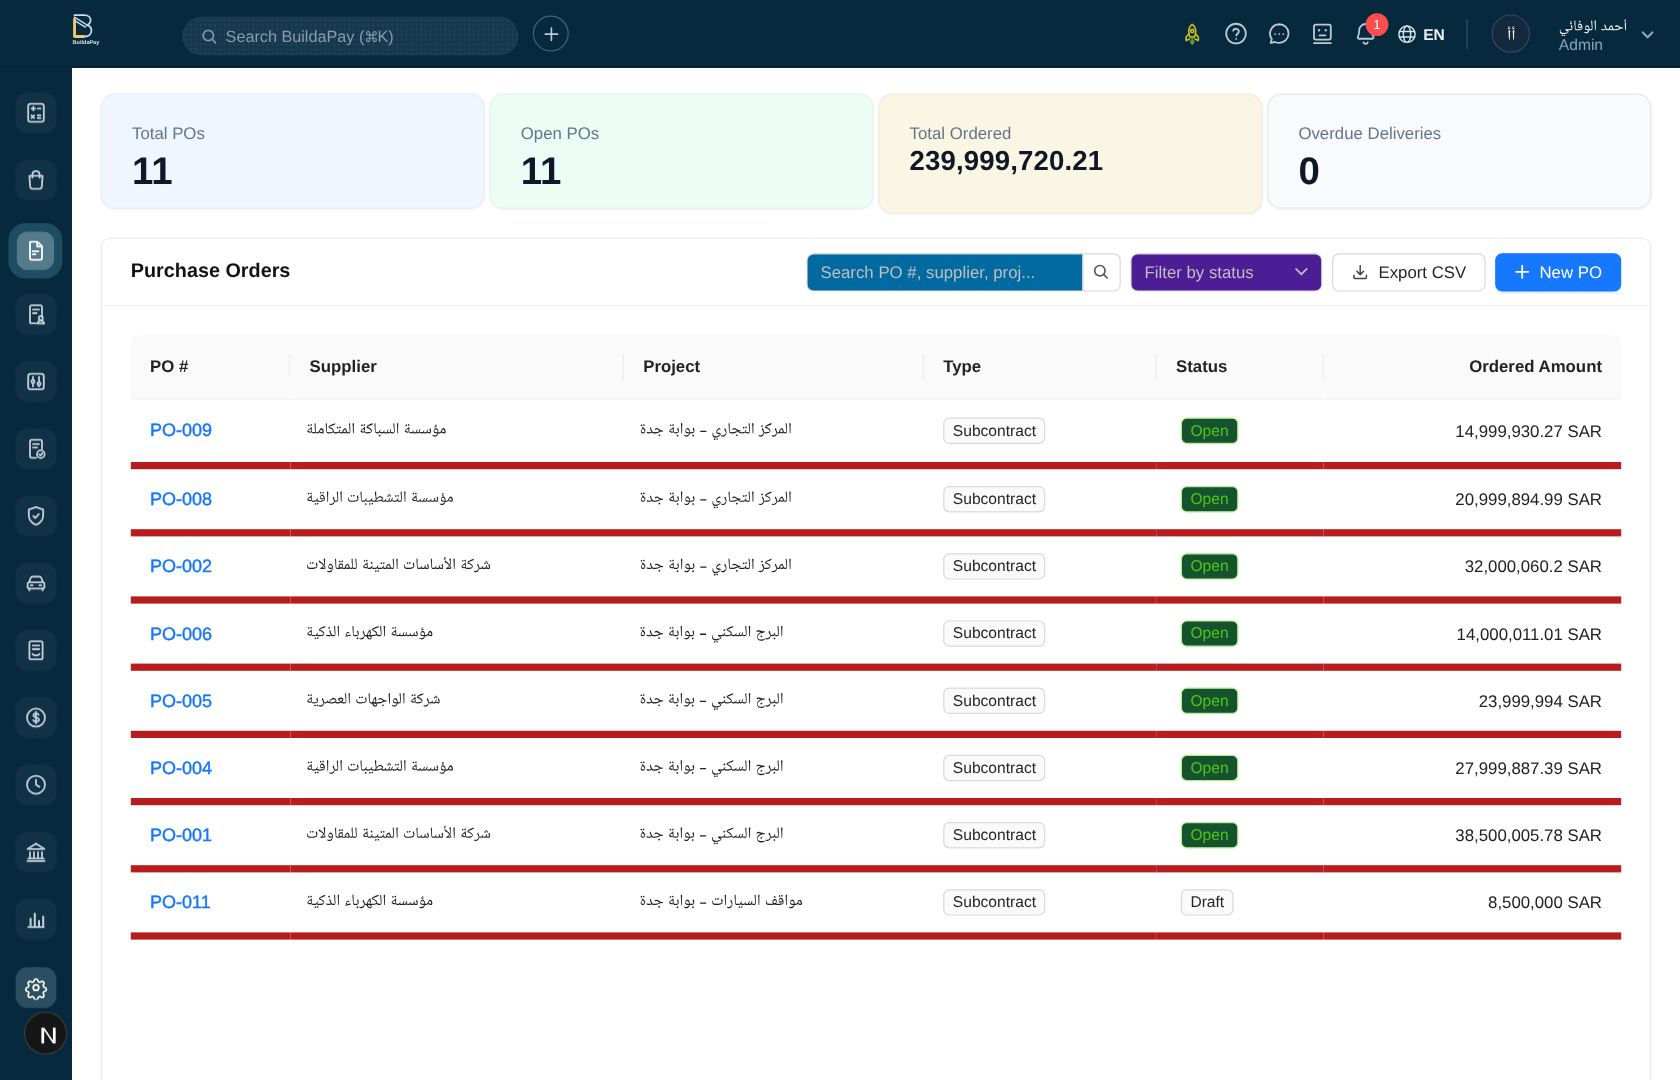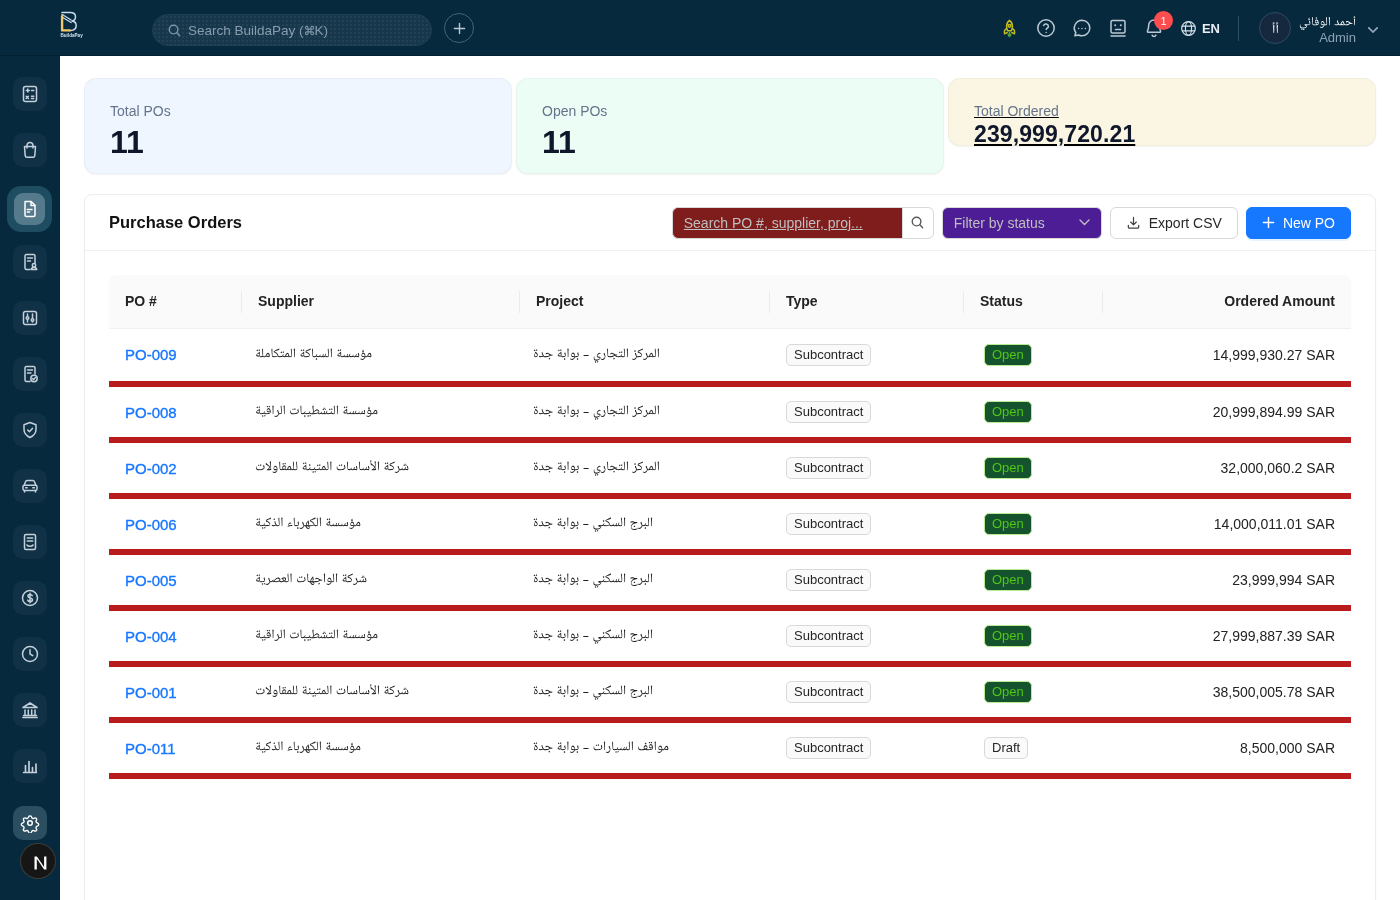--- a/index.html
+++ b/index.html
@@ -7,48 +7,48 @@
 .logo { position:absolute; left:58px; top:9px; }
 .tsearch { position:absolute; left:152px; top:14px; width:280px; height:32px; border-radius:16px; background:#16374c; background-image:radial-gradient(rgba(255,255,255,0.05) 1px, transparent 1.2px); background-size:4px 4px; border:1px solid #1d4055; display:flex; align-items:center; padding-left:14px; gap:6px; }
 .tsearch span { color:#879dae; font-size:13.5px; }
 .plusbtn { position:absolute; left:444px; top:13px; width:30px; height:30px; border-radius:50%; border:1.3px solid #3e6679; display:flex; align-items:center; justify-content:center; }
 .ticons { position:absolute; right:0; top:0; height:56px; display:flex; align-items:center; }
 .tico { width:36px; height:36px; display:flex; align-items:center; justify-content:center; position:relative; }
 .badge { position:absolute; top:1px; right:-1px; min-width:19px; height:19px; border-radius:10px; background:#ff4d4f; color:#fff; font-size:11px; display:flex; align-items:center; justify-content:center; }
 .lang { display:flex; align-items:center; gap:5px; margin-left:8px; color:#e8eef3; font-size:13px; font-weight:700; }
 .tdivider { width:1px; height:25px; background:#2d5266; margin:0 20px 0 18px; }
 .avatar { width:32px; height:32px; border-radius:50%; background:#16283e; border:1px solid #2e4a62; display:flex; align-items:center; justify-content:center; }
-.uinfo { margin-left:8px; margin-right:12px;text-align:right; }
+.uinfo { margin-left:24px; margin-right:12px; }
 .uname { height:18px; display:flex; align-items:center; }
 .urole { color:#8ba3b4; font-size:13px; margin-top:0px; }
 .caret { margin-right:22px; margin-top:0px; }
 .sidebar { position:fixed; left:0; top:56px; width:60px; height:844px; background:#07293e; z-index:9; }
 .sb-btn { position:absolute; left:13px; width:34px; height:34px; border-radius:10px; background:rgba(255,255,255,0.045); display:flex; align-items:center; justify-content:center; }
 .sb-act { position:absolute; left:7px; top:130px; width:45px; height:46px; border-radius:14px; background:#1e4c61; display:flex; align-items:center; justify-content:center; }
 .sb-act-in { width:31px; height:32px; border-radius:9px; background:#547a8c; display:flex; align-items:center; justify-content:center; }
 .sb-gear { background:#2b4e60 !important; }
 .nextn { position:absolute; left:20px; top:787px; width:36px; height:36px; border-radius:50%; background:#161616; border:1px solid rgba(255,255,255,0.16); }
 .main { position:absolute; left:60px; top:56px; width:1340px; height:844px; padding:22px 24px; }
 .stats { display:flex; gap:4px; align-items:flex-start; }
 .scard { flex:1 1 0; border-radius:12px; padding:22px 25px 0 25px; border:1px solid rgba(13,42,60,0.04); box-shadow:0 1px 2px rgba(0,0,0,0.05); }
 .scard .lb { font-size:14px; font-weight:500; color:#64748b; line-height:20px; }
 .scard .vl { font-size:32px; font-weight:700; color:#0f172a; line-height:38px; margin-top:2px; }
 .scard { height:96px; }
-.sc3 { height:68px;text-decoration:underline; }
+.sc3 { height:100px; }
 .sc3 .vl { font-size:23px; line-height:24px; margin-top:1px; letter-spacing:0.1px; }
 .sc1 { background:#eff6ff; }
 .sc2 { background:#ecfdf5; }
 .sc3 { background:#fbf6e3; }
 .sc4 { background:#f8fafc; border:1px solid #e5eaf0; }
 .tcard { margin-top:20px; background:#fff; border:1px solid #ededed; border-radius:8px; height:780px; box-shadow:0 1px 2px rgba(0,0,0,0.03); }
 .thead { height:56px; display:flex; align-items:center; justify-content:space-between; padding:0 24px; border-bottom:1px solid #f0f0f0; }
 .ttitle { font-size:16.5px; font-weight:700; color:#121212; }
 .controls { display:flex; align-items:center; gap:8px; }
 .sgroup { display:flex; }
-.sinput { width:230px; height:32px; border:1px solid #d9d9d9; border-right:none; border-radius:6px 0 0 6px; background:#7f1d1d; display:flex; align-items:center; padding-left:11px; color:#bfbfbf; font-size:14px;text-decoration:underline; }
+.sinput { width:230px; height:32px; border:1px solid #d9d9d9; border-right:none; border-radius:6px 0 0 6px; background:#0369a1; display:flex; align-items:center; padding-left:11px; color:#bfbfbf; font-size:14px; }
 .sbtn { width:32px; height:32px; border:1px solid #d9d9d9; border-radius:0 6px 6px 0; background:#fff; display:flex; align-items:center; justify-content:center; }
 .fsel { width:160px; height:32px; border:1px solid #d9d9d9; border-radius:6px; background:#4c1d95; display:flex; align-items:center; justify-content:space-between; padding:0 11px; color:#bfbfbf; font-size:14px; }
 .btn { height:32px; border:1px solid #d9d9d9; border-radius:6px; background:#fff; display:flex; align-items:center; justify-content:center; gap:8px; font-size:14px; color:#262626; padding:0 15px; }
 .btn-pri { background:#1677ff; border-color:#1677ff; color:#fff; box-shadow:0 2px 0 rgba(5,145,255,0.1); }
 .tbl-wrap { padding:24px 24px 0 24px; }
 table { border-collapse:collapse; width:100%; table-layout:fixed; }
 th { background:#fafafa; font-size:14px; font-weight:700; color:#232323; text-align:left; padding:0 16px; height:53px; position:relative; }
 th.c-amt { text-align:right; }
 th:not(:last-child):after { content:""; position:absolute; right:0; top:16px; width:1px; height:22px; background:rgba(5,5,5,0.06); }
 th:first-child { border-top-left-radius:8px; }
@@ -84,20 +84,24 @@
         <div class="vl">11</div>
       </div>
     <div class="scard sc2">
         <div class="lb">Open POs</div>
         <div class="vl">11</div>
       </div>
     <div class="scard sc3">
         <div class="lb">Total Ordered</div>
         <div class="vl">239,999,720.21</div>
       </div>
+    <div class="scard sc4">
+        <div class="lb">Overdue Deliveries</div>
+        <div class="vl">0</div>
+      </div>
   </div>
   <div class="tcard">
     <div class="thead">
       <div class="ttitle">Purchase Orders</div>
       <div class="controls">
         <div class="sgroup">
             <div class="sinput">Search PO #, supplier, proj...</div>
             <div class="sbtn">
               <svg width="15" height="15" viewBox="0 0 16 16" stroke="#595959" stroke-width="1.5" stroke-linecap="round" fill="none">
                 <circle cx="7" cy="7" r="4.6"></circle>

